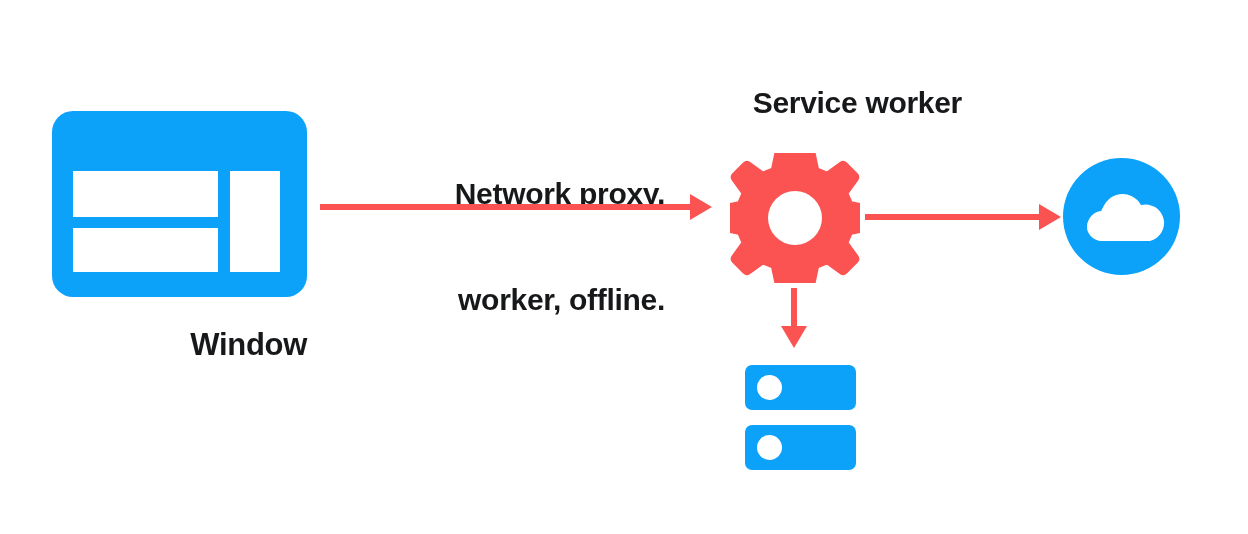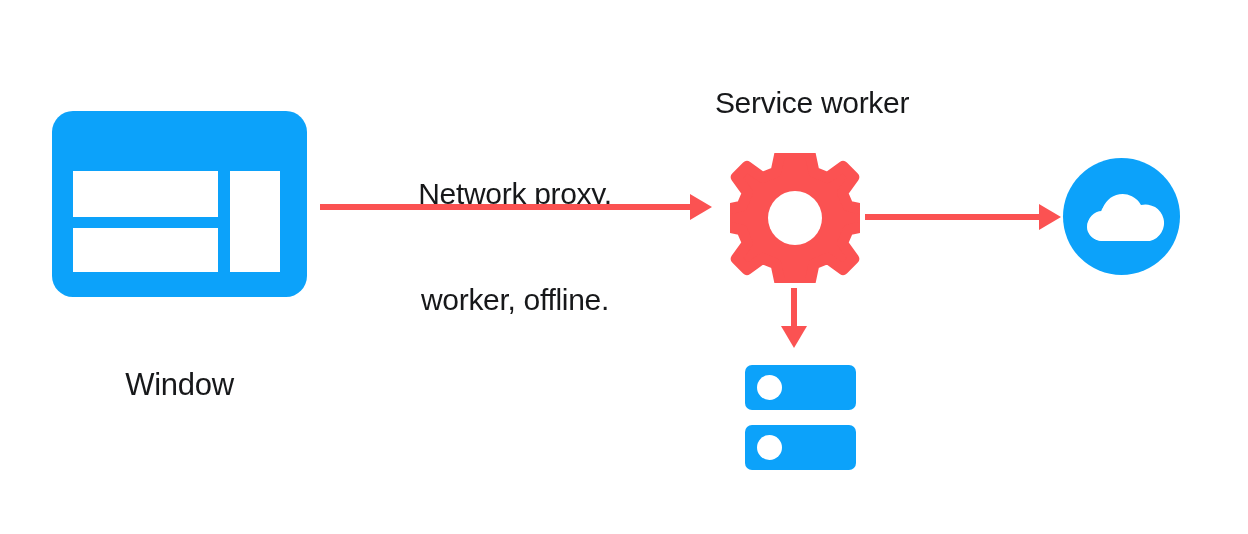--- a/index.html
+++ b/index.html
@@ -15,25 +15,25 @@
     position: relative;
     width: 1248px;
     height: 534px;
     background: #ffffff;
     overflow: hidden;
   }
 
   
   .label {
     position: absolute;
-    font-weight: normal;
+    font-weight: bold;
     color: #17181a;
     letter-spacing: -0.3px;
     white-space: pre;
-    text-align: center;
+    text-align: right;
     line-height: 1.18;
   }
 
   
   #window-node {
     position: absolute;
     left: 52px;
     top: 111px;
     width: 255px;
     height: 186px;
@@ -50,21 +50,20 @@
   }
   #win-pane-top    { left: 21px;  top: 60px;  width: 145px; height: 46px; }
   #win-pane-bottom { left: 21px;  top: 117px; width: 145px; height: 44px; }
   #win-pane-side   { left: 178px; top: 60px;  width: 50px;  height: 101px; }
 
   #window-label {
     left: 52px;
     top: 327px;
     width: 255px;
     font-size: 31px;
-    margin-top: 40px;
   }
 
   
   #proxy-caption {
     left: 365px;
     top: 105px;
     width: 300px;
     font-size: 30px;
   }
 

